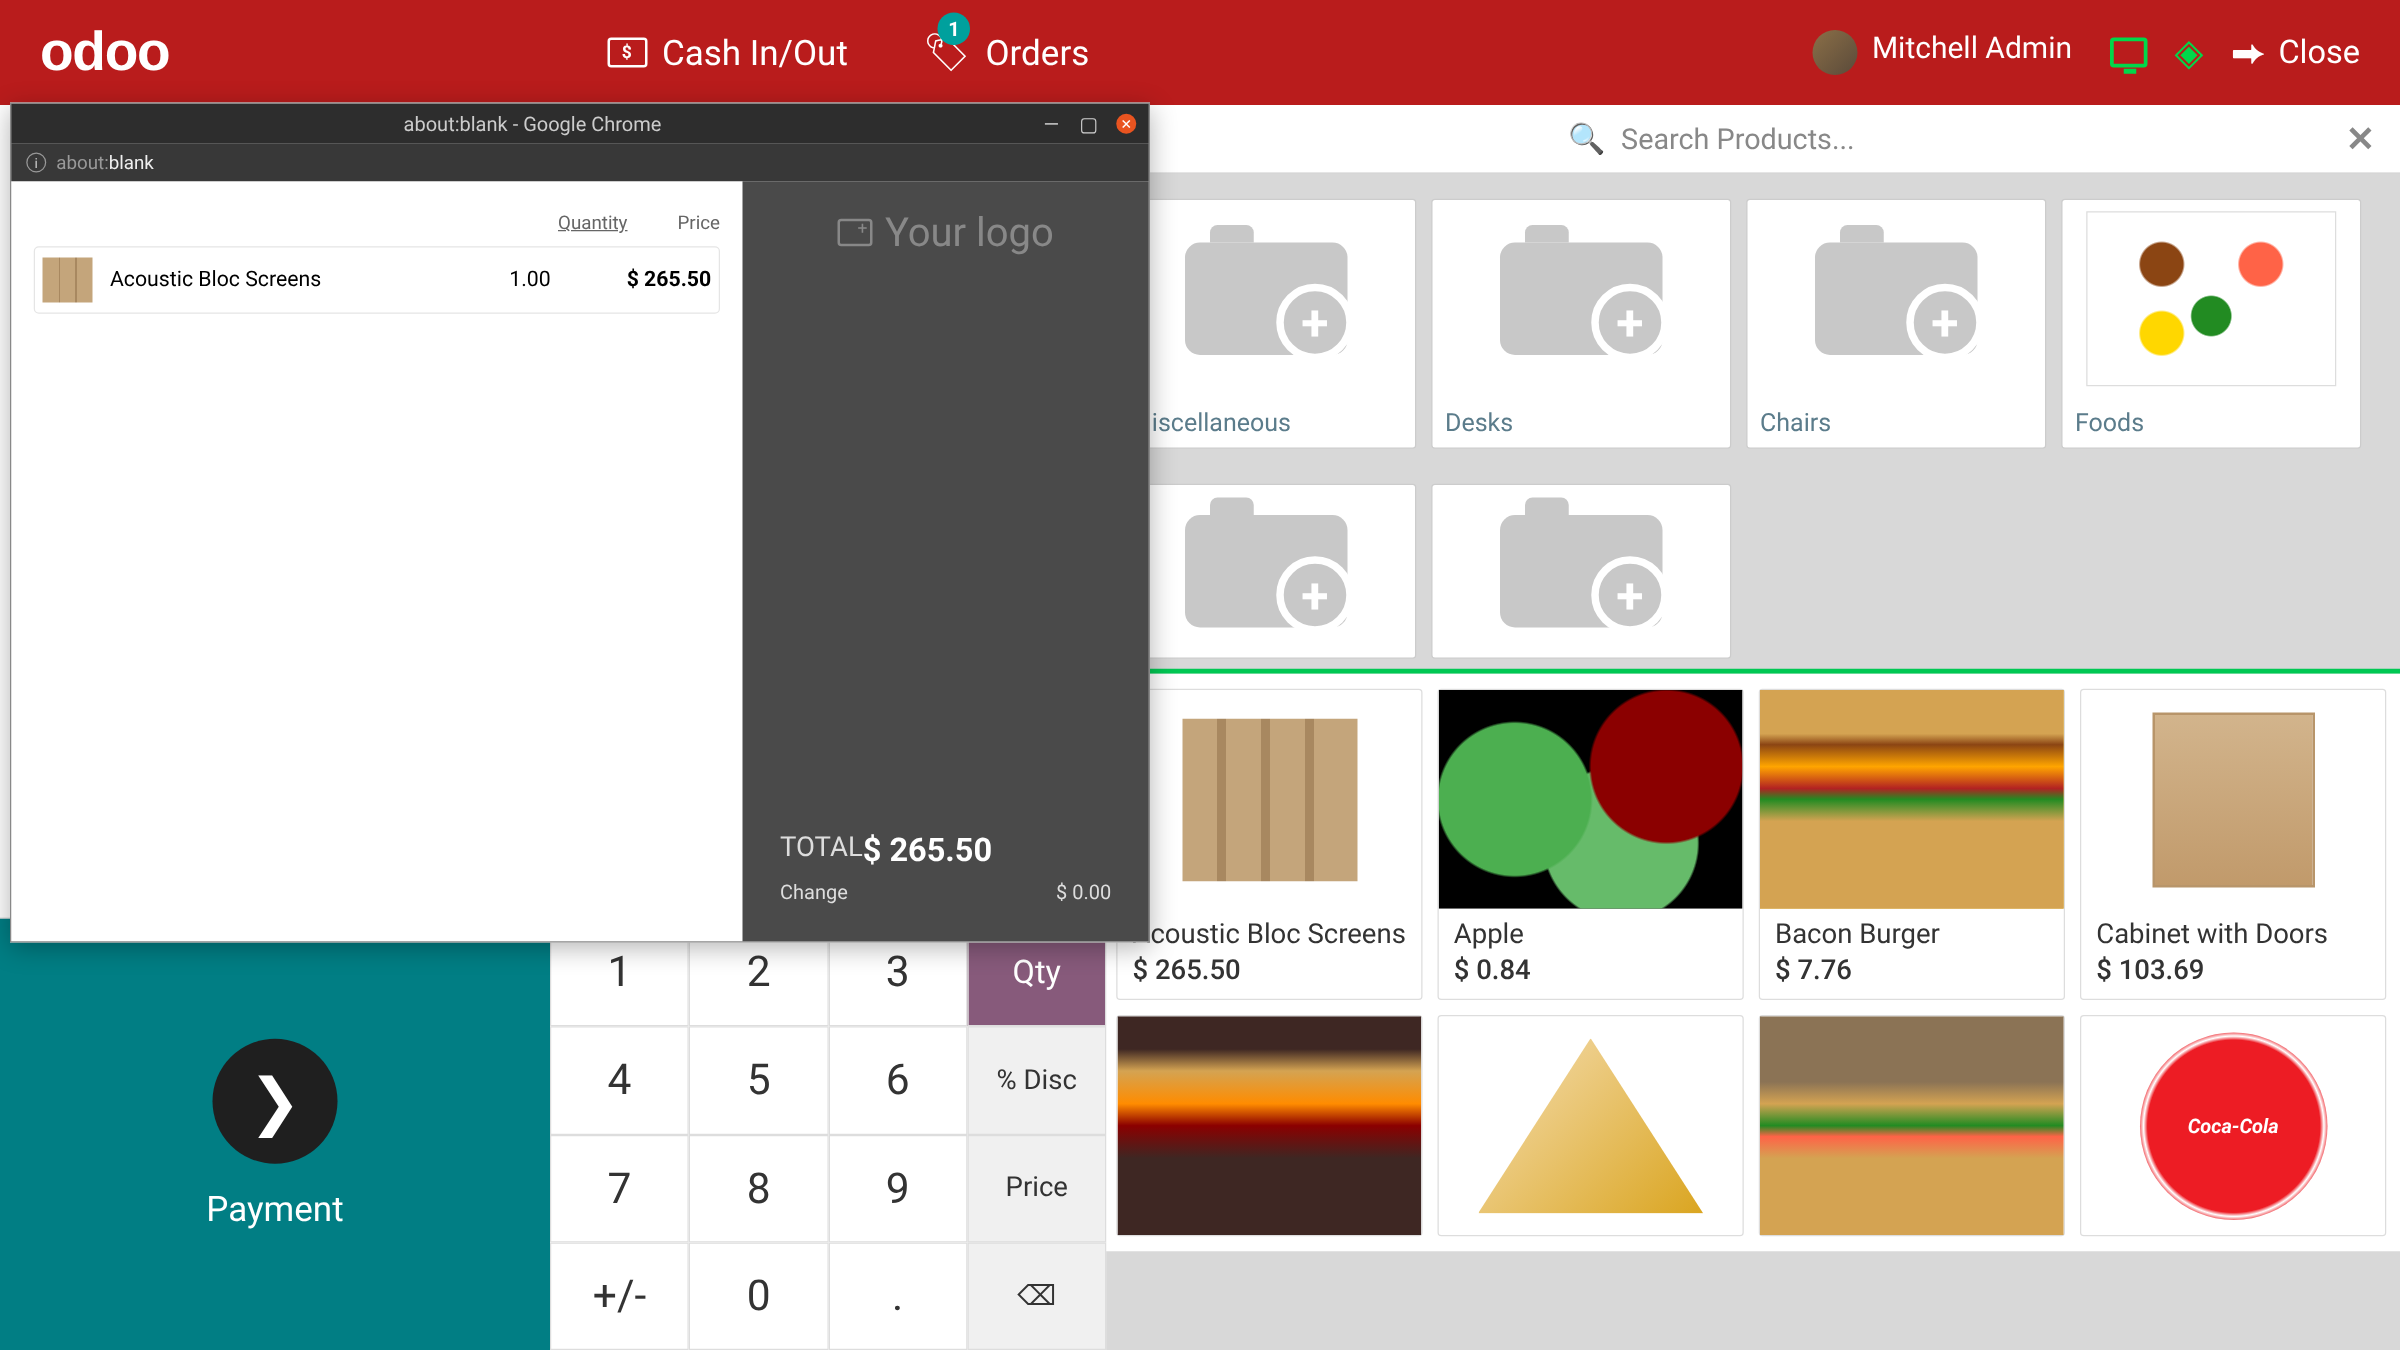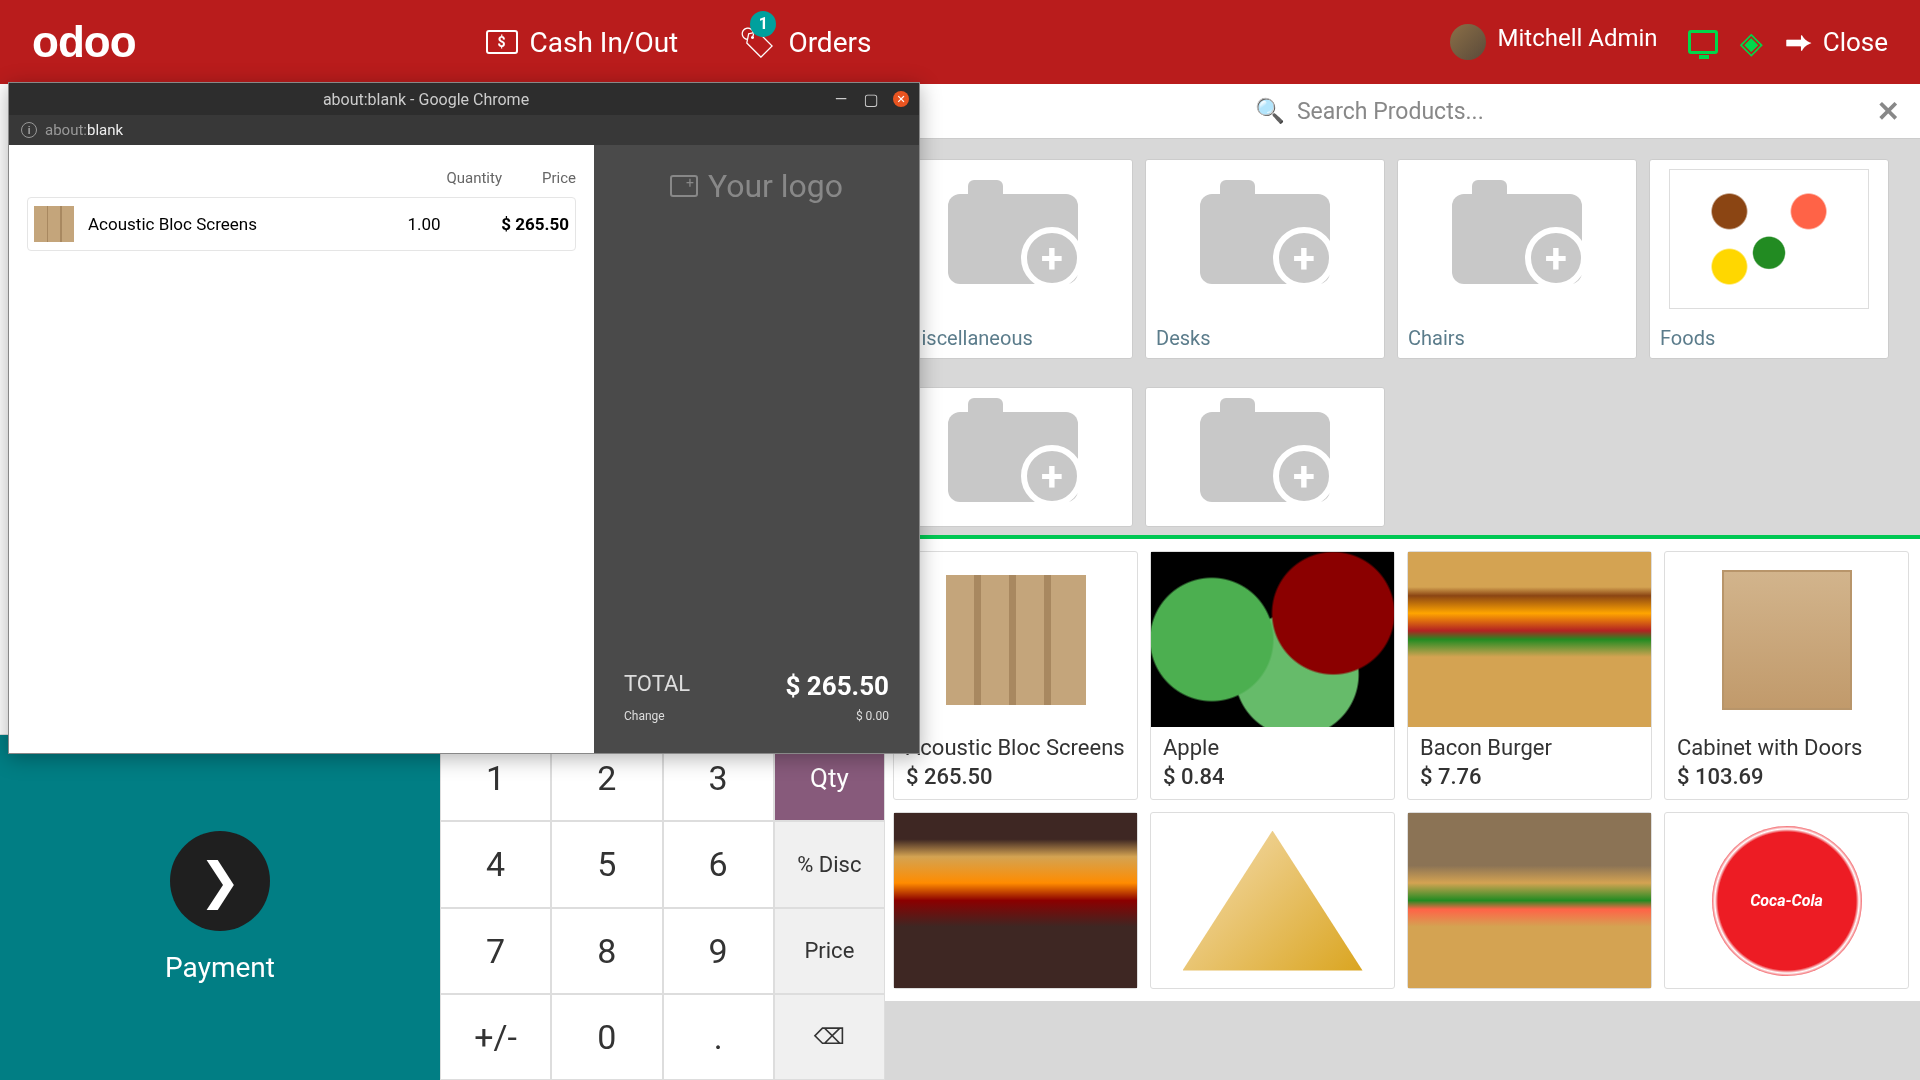--- a/index.html
+++ b/index.html
@@ -91,26 +91,26 @@
 .win-close { background: #E95420; border-radius: 50%; color: #fff; font-size: 11px; }
 .popup-urlbar { height: 30px; background: #383838; color: #ccc; display: flex; align-items: center; padding: 0 12px; font-size: 15px; gap: 8px; }
 .info-icon { width: 16px; height: 16px; border: 1.5px solid #999; border-radius: 50%; display: flex; align-items: center; justify-content: center; font-size: 11px; }
 .popup-body { display: flex; height: calc(100% - 62px); }
 .receipt-side { width: 585px; padding: 20px 18px; }
 .display-side { flex: 1; background: #4A4A4A; color: #999; display: flex; flex-direction: column; padding: 22px 30px 30px; }
 .logo-placeholder { display: flex; align-items: center; gap: 10px; font-size: 32px; color: #888; justify-content: center; }
 .camera-small { width: 28px; height: 22px; border: 2px solid #888; border-radius: 3px; position: relative; }
 .camera-small::after { content: '+'; position: absolute; top: -2px; right: 2px; font-size: 14px; }
 .display-spacer { flex: 1; }
-.display-total { display: flex; justify-content: space-between; font-size: 22px; color: #ddd; margin-bottom: 8px; }
+.display-total { display: flex; justify-content: flex-start; font-size: 22px; color: #ddd; margin-bottom: 8px; }
 .display-total .amount { font-size: 26px; font-weight: bold; color: #fff; }
-.display-change { display: flex; justify-content: space-between; font-size: 12px; color: #ddd; }
+.display-change { display: flex; justify-content: space-between; font-size: 16px; color: #ddd; }
 
 .receipt-header { display: flex; font-size: 15px; color: #666; padding: 4px 0 10px; }
-.receipt-header .qty-h { margin-left: auto; margin-right: 40px; }
+.receipt-header .qty-h { margin-left: auto; margin-right: 40px; text-decoration: underline; }
 .receipt-line { display: flex; align-items: center; padding: 8px 6px; border: 1px solid #e5e5e5; border-radius: 4px; font-size: 17px; }
 .receipt-thumb { width: 40px; height: 36px; background: linear-gradient(90deg, #C4A57B 0 33%, #A88860 33% 36%, #C4A57B 36% 66%, #A88860 66% 70%, #C4A57B 70% 100%); margin-right: 14px; }
 .receipt-name { flex: 1; }
 .receipt-qty { width: 90px; text-align: center; }
 .receipt-price { width: 100px; text-align: right; font-weight: bold; }
 </style>
 </head>
 <body>
 
 <div class="header">

